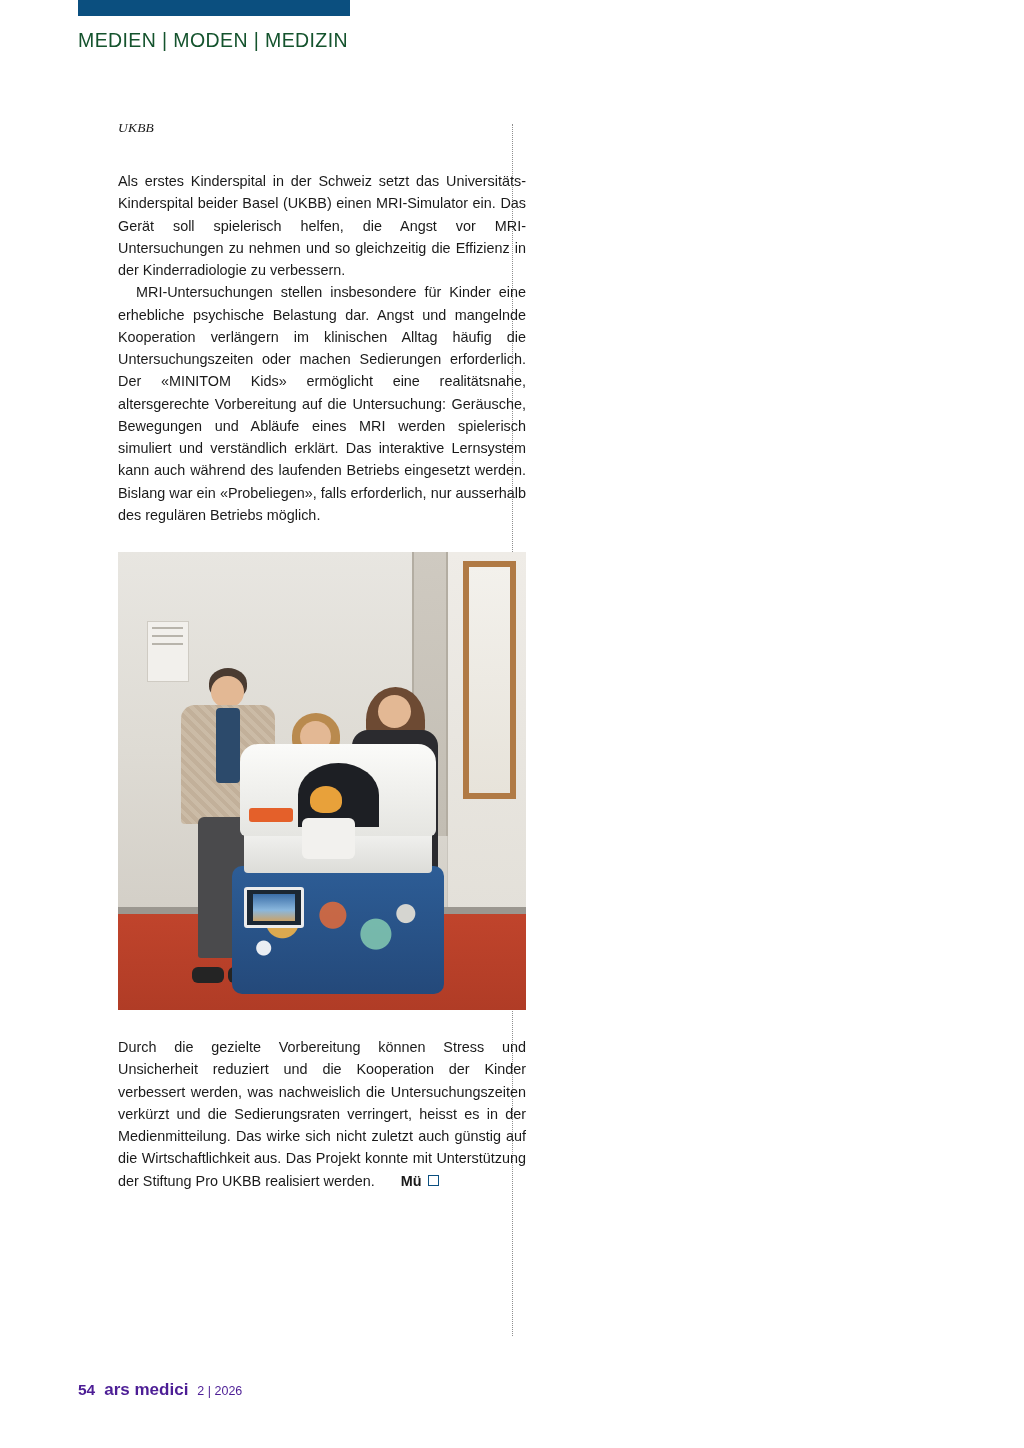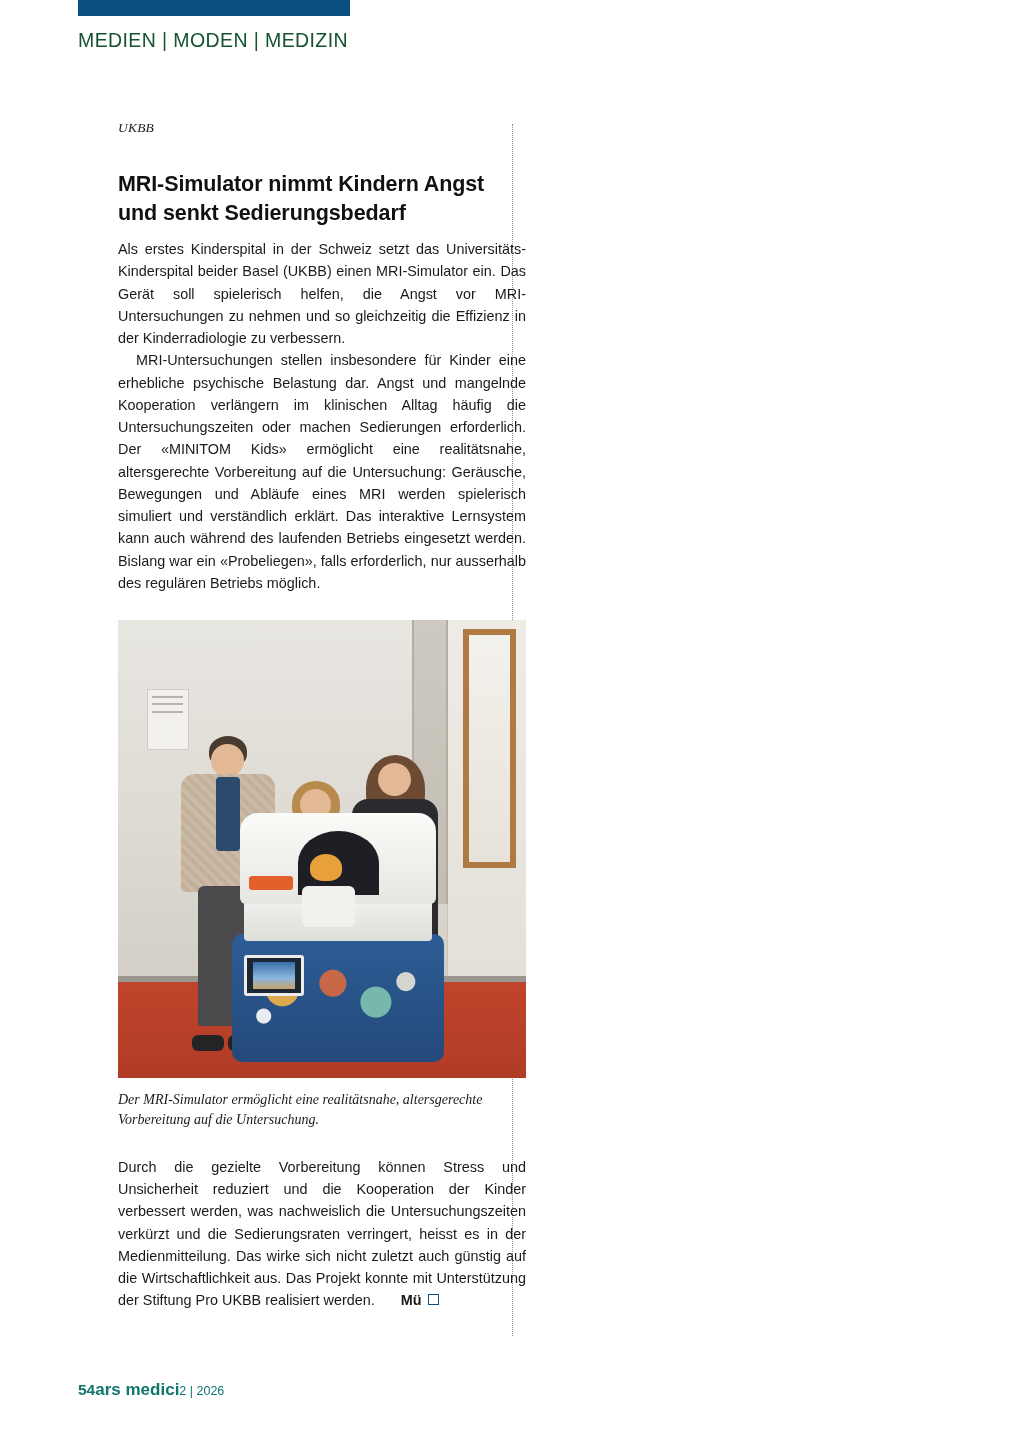--- a/index.html
+++ b/index.html
@@ -291,41 +291,41 @@
     height: 1212px;
     border-left: 1.6px dotted #8e8e8e;
   }
 
   
   .footer {
     position: absolute;
     left: 78px;
     bottom: 48px;
     font-size: 13px;
-    color: #0f766e;
+    color: #4c1d95;
     display: flex;
     align-items: baseline;
+    gap: 9px;
   }
   .footer .pagenum { font-weight: bold; font-size: 15.5px; }
   .footer .journal { font-weight: bold; font-size: 17px; }
   .footer .issue { font-size: 12.5px; }
 </style>
 </head>
 <body>
 
 <div class="header-bar"></div>
 <div class="header-title">MEDIEN | MODEN | MEDIZIN</div>
 
 <div class="dotted-rule"></div>
 
 <div class="column">
 
   <div class="kicker">UKBB</div>
 
-  <h1 class="headline">MRI-Simulator nimmt Kindern Angst und senkt Sedierungsbedarf</h1>
 
   <p class="body-text">Als erstes Kinderspital in der Schweiz setzt das Universitäts-Kinderspital beider Basel (UKBB) einen MRI-Simulator ein. Das Gerät soll spielerisch helfen, die Angst vor MRI-Untersuchungen zu nehmen und so gleichzeitig die Effizienz in der Kinderradiologie zu verbessern.</p>
   <p class="body-text">MRI-Untersuchungen stellen insbesondere für Kinder eine erhebliche psychische Belastung dar. Angst und mangelnde Kooperation verlängern im klinischen Alltag häufig die Untersuchungszeiten oder machen Sedierungen erforderlich. Der «MINITOM Kids» ermöglicht eine realitätsnahe, altersgerechte Vorbereitung auf die Untersuchung: Geräusche, Bewegungen und Abläufe eines MRI werden spielerisch simuliert und verständlich erklärt. Das interaktive Lernsystem kann auch während des laufenden Betriebs eingesetzt werden. Bislang war ein «Probeliegen», falls erforderlich, nur ausserhalb des regulären Betriebs möglich.</p>
 
   <div class="photo-wrap">
     <div class="ph-wall"></div>
     <div class="ph-wall-right"></div>
     <div class="ph-door"></div>
     <div class="ph-window"></div>
     <div class="ph-sign">
@@ -362,21 +362,20 @@
     <div class="mri-base"></div>
     <div class="mri-screen"></div>
     <div class="mri-table"></div>
     <div class="mri-bore-outer"></div>
     <div class="mri-bore-inner"></div>
     <div class="mri-toy"></div>
     <div class="mri-pillow"></div>
     <div class="mri-orange"></div>
   </div>
 
-  <div class="caption">Der MRI-Simulator ermöglicht eine realitätsnahe, altersgerechte Vorbereitung auf die Untersuchung.</div>
 
   <p class="body-text after-photo"><span>Durch die gezielte Vorbereitung können Stress und Unsicherheit reduziert und die Kooperation der Kinder verbessert werden, was nachweislich die Untersuchungszeiten verkürzt und die Sedierungsraten verringert, heisst es in der Medienmitteilung. Das wirke sich nicht zuletzt auch günstig auf die Wirtschaftlichkeit aus. Das Projekt konnte mit Unterstützung der Stiftung Pro UKBB realisiert werden.</span><span class="byline">Mü</span><span class="endmark"></span></p>
 
 </div>
 
 <div class="footer">
   <span class="pagenum">54</span>
   <span class="journal">ars medici</span>
   <span class="issue">2 | 2026</span>
 </div>

